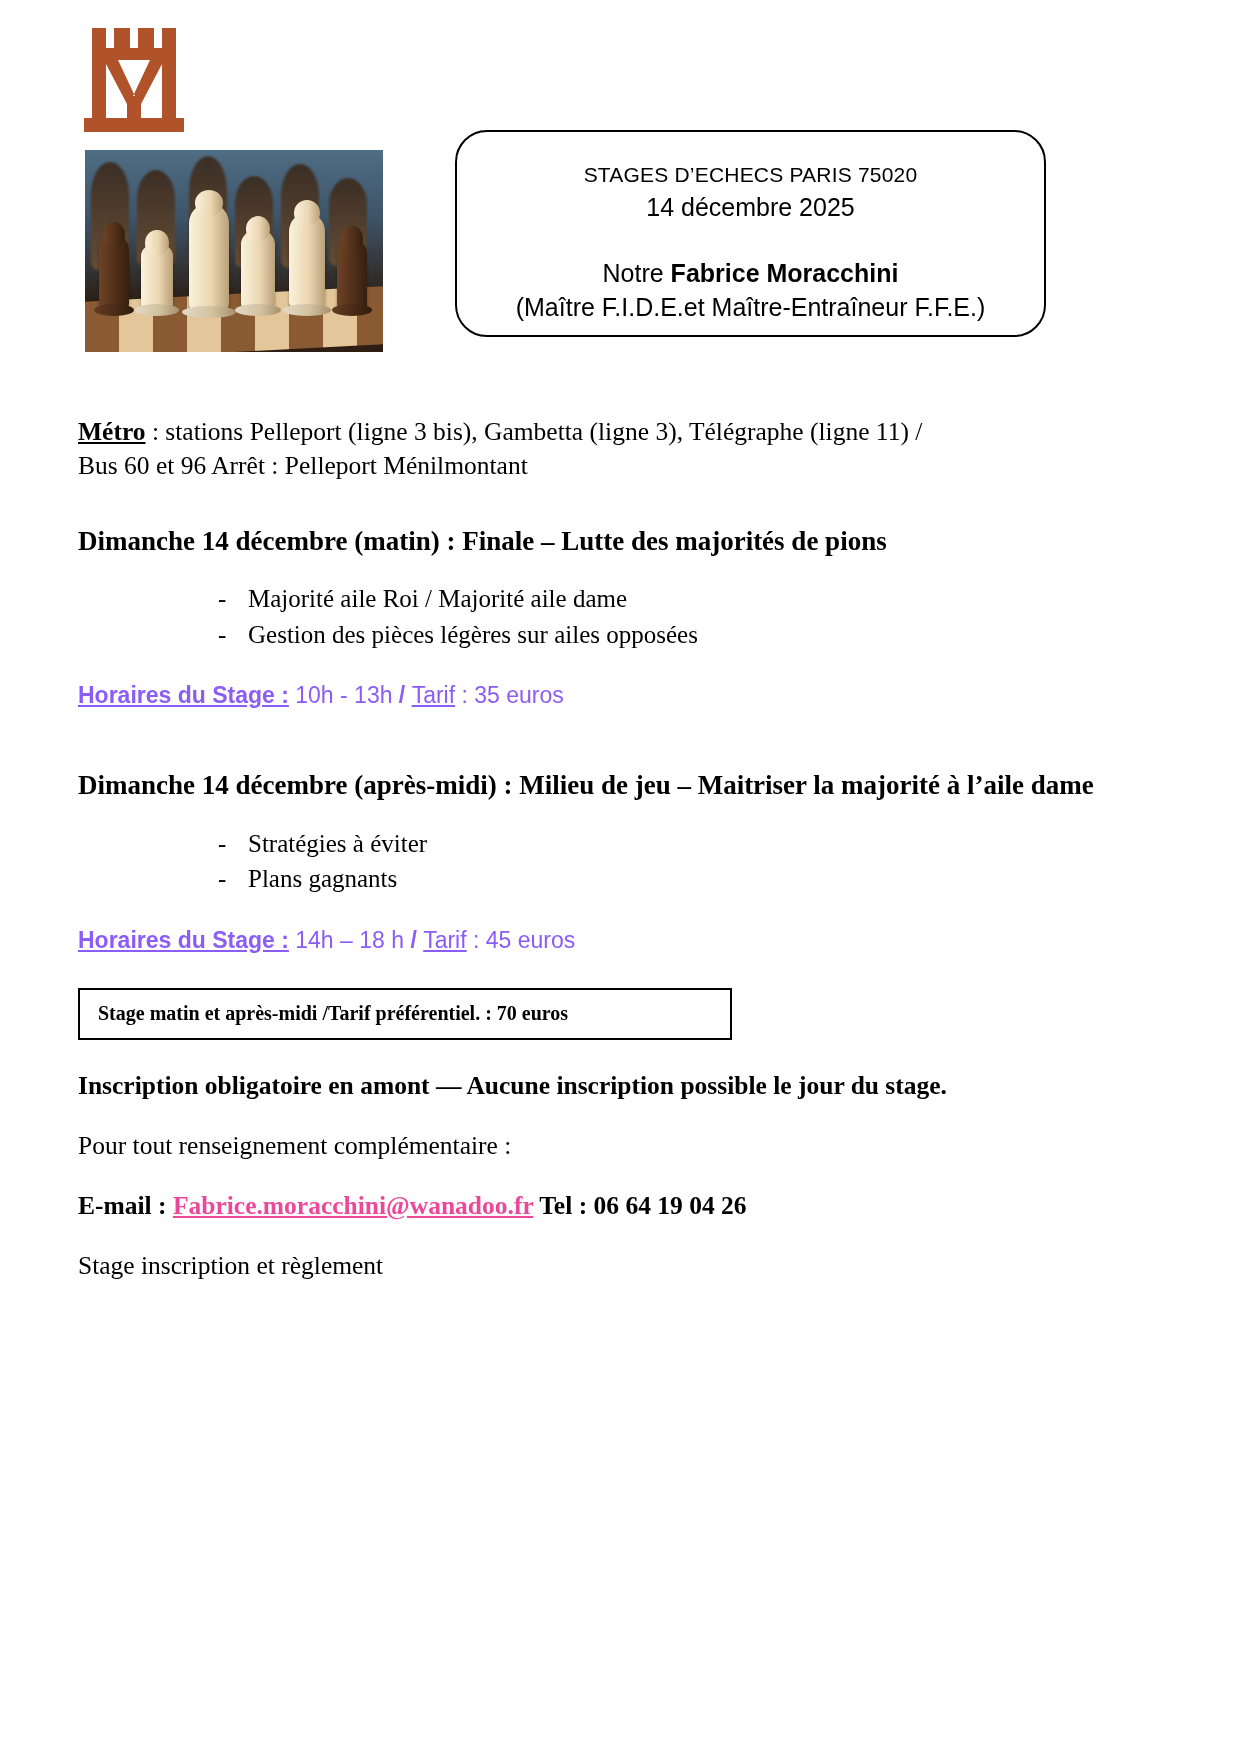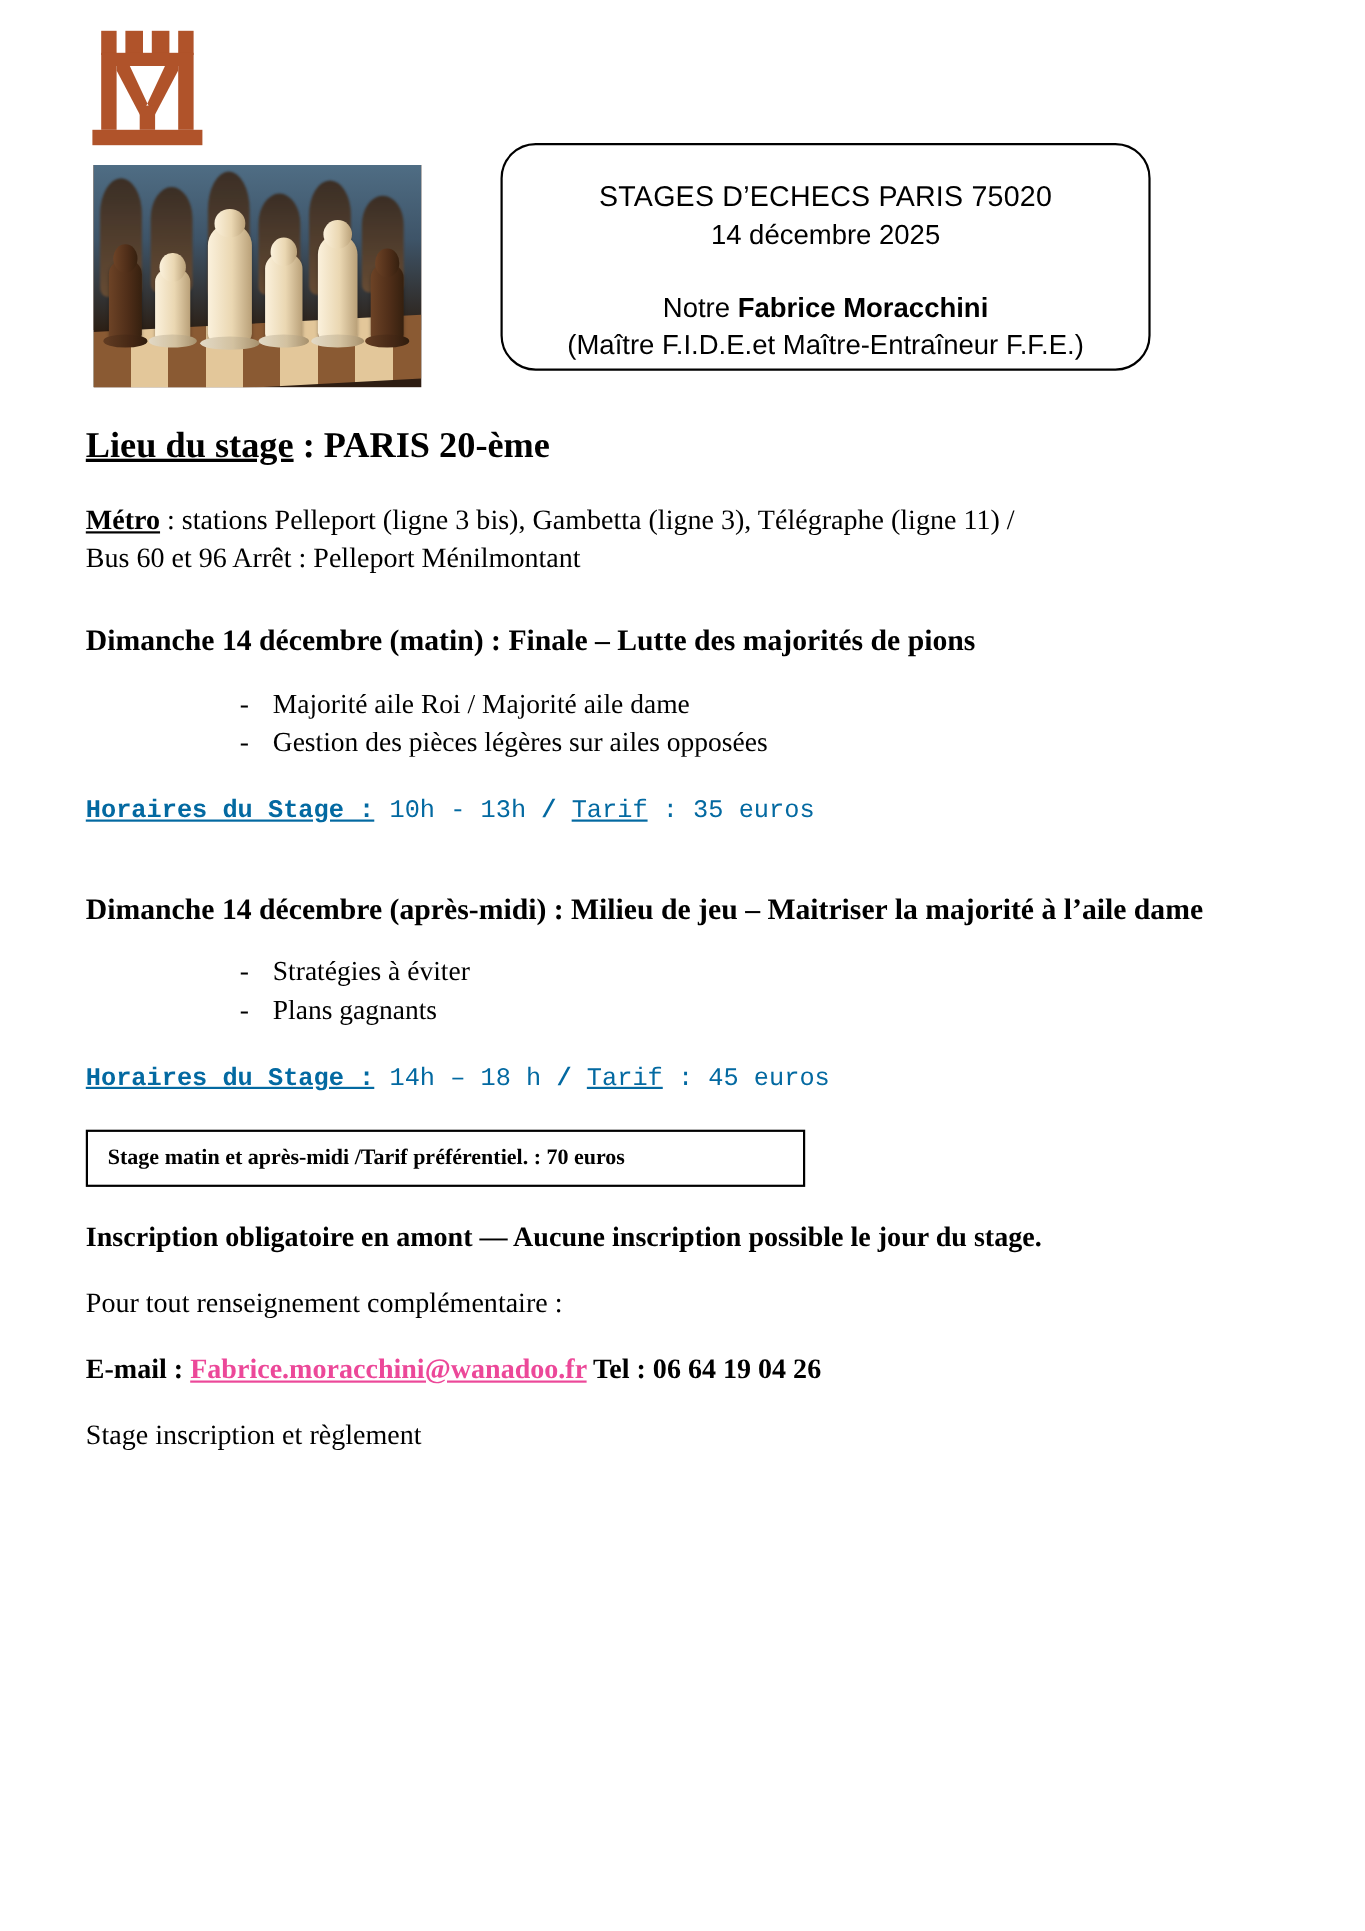--- a/index.html
+++ b/index.html
@@ -100,21 +100,21 @@
     top: 130px;
     width: 591px;
     height: 207px;
     border: 2.5px solid #000;
     border-radius: 32px;
     box-sizing: border-box;
     font-family: "Liberation Sans", sans-serif;
     text-align: center;
   }
   .titlebox .l1 {
-    font-size: 26px;
+    font-size: 21px;
     letter-spacing: .2px;
     margin-top: 31px;
   }
   .titlebox .l2 {
     font-size: 25px;
     margin-top: 6px;
   }
   .titlebox .l3 {
     font-size: 25px;
     margin-top: 37px;
@@ -160,23 +160,23 @@
     line-height: 1.42;
   }
   ul.dashes li { position: relative; padding-left: 30px; }
   ul.dashes li .dash {
     position: absolute;
     left: 0; top: 0;
   }
 
   .hours {
     margin-top: 30px;
-    font-family: Liberation Mono, monospace;
+    font-family: Liberation Sans, sans-serif;
     font-size: 23px;
-    color: #0369a1;
+    color: #8b5cf6;
   }
   .hours .lab {
     font-weight: bold;
     text-decoration: underline;
   }
   .hours .sep { font-weight: bold; }
   .hours .tarif { text-decoration: underline; }
 
   .pricebox {
     margin-top: 34px;
@@ -275,21 +275,20 @@
 
 <div class="titlebox">
   <div class="l1">STAGES D’ECHECS PARIS 75020</div>
   <div class="l2">14 décembre 2025</div>
   <div class="l3"><span>Notre </span><b>Fabrice Moracchini</b></div>
   <div class="l4">(Maître F.I.D.E.et Maître-Entraîneur F.F.E.)</div>
 </div>
 
 <div class="doc">
 
-  <p class="h1"><span class="u">Lieu du stage</span><span> : </span><span>PARIS 20-ème</span></p>
 
 
   <p class="blk"><span class="u">Métro</span><span> : stations Pelleport (ligne 3 bis), Gambetta (ligne 3), Télégraphe (ligne 11) /</span><br><span> Bus 60 et 96 Arrêt : Pelleport Ménilmontant</span></p>
 
   <p class="h2">Dimanche 14 décembre (matin) : Finale – Lutte des majorités de pions</p>
   <ul class="dashes">
     <li><span class="dash">-</span><span>Majorité aile Roi / Majorité aile dame</span></li>
     <li><span class="dash">-</span><span>Gestion des pièces légères sur ailes opposées</span></li>
   </ul>
   <p class="hours"><span class="lab"> Horaires du Stage :</span><span> 10h - 13h </span><span class="sep">/ </span><span class="tarif">Tarif</span><span> : 35 euros</span></p>

